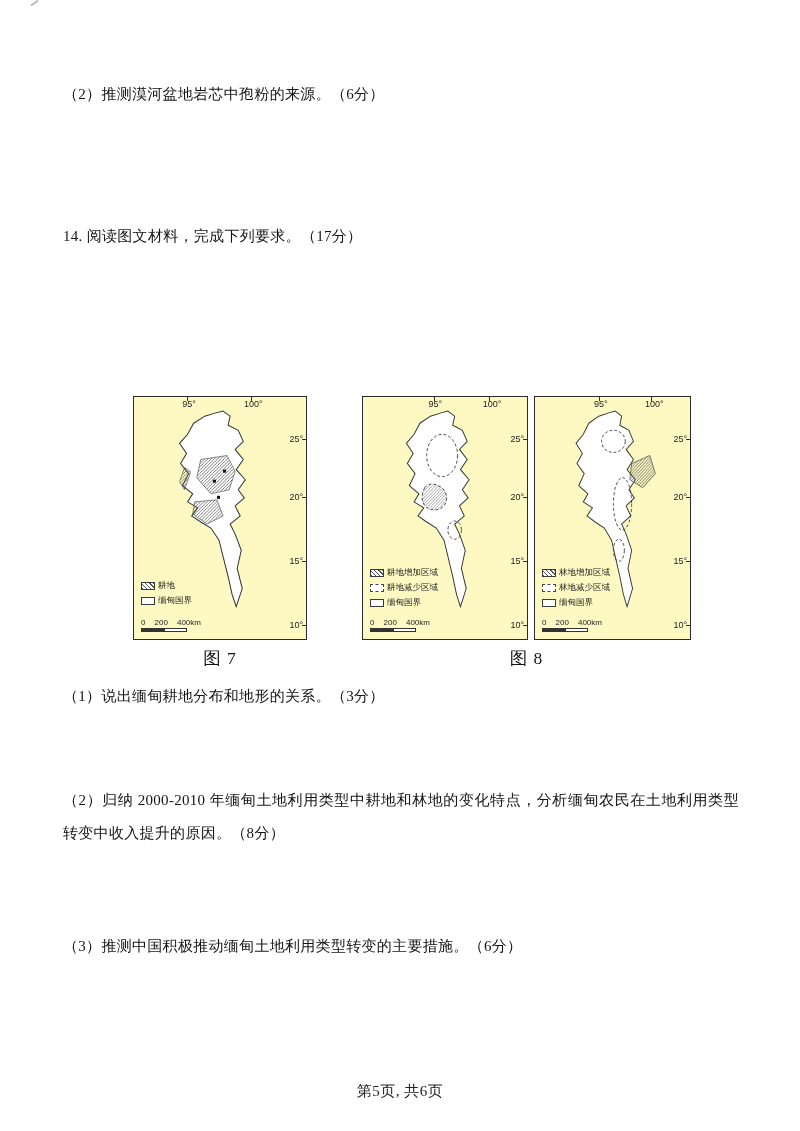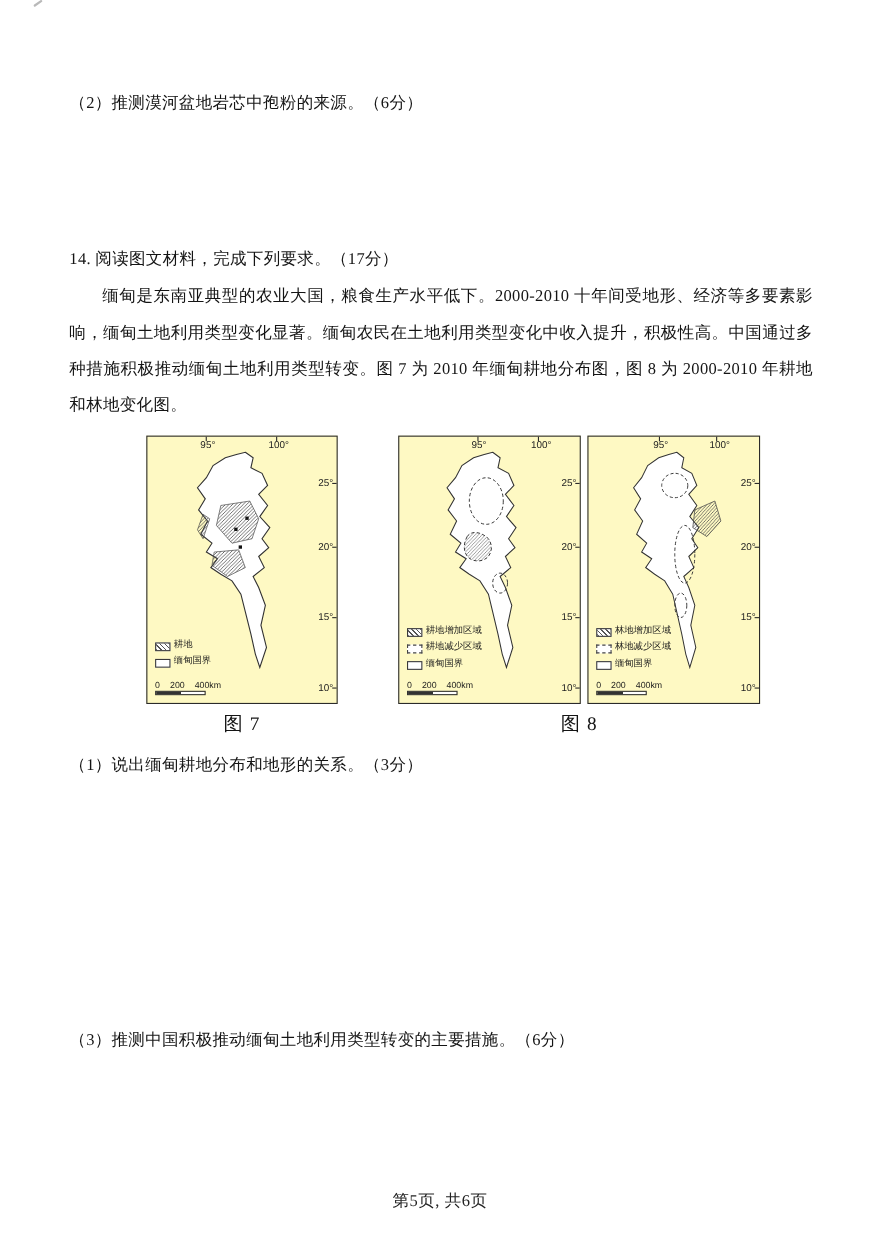--- a/index.html
+++ b/index.html
@@ -36,21 +36,21 @@
   .lon { top:3px; }
   .lat { right:3px; }
   .tick-v { position:absolute; top:0; width:1px; height:4px; background:#2b2b2b; }
   .tick-h { position:absolute; right:0; width:4px; height:1px; background:#2b2b2b; }
 
   .legend {
     position:absolute; left:7px;
     display:flex; flex-direction:column; gap:3px;
     font-family:"Liberation Sans","DejaVu Sans",sans-serif;
   }
-  .legend-item { display:flex; align-items:flex-end; gap:3px; }
+  .legend-item { display:flex; align-items:center; gap:3px; }
   .legend-label { font-size:8.5px; color:#1c1c1c; white-space:nowrap; }
   .sw { width:14px; height:8px; border:1px solid #3a3a3a; background:#fff; flex:none; }
   .sw-hatch { background-image:repeating-linear-gradient(45deg,#555 0,#555 1px,transparent 1px,transparent 3px); }
   .sw-dash { border:1px dashed #444; }
 
   .scalebar {
     position:absolute; left:7px; bottom:7px; width:60px;
     font-family:"Liberation Sans","DejaVu Sans",sans-serif;
   }
   .scale-labels { display:flex; justify-content:space-between; font-size:8px; color:#1c1c1c; margin-bottom:1px; }
@@ -78,21 +78,20 @@
 </style>
 </head>
 <body>
 
 <div class="page">
 
   <div class="artifact"></div>
 
   <p class="q" style="top:78px">（2）推测漠河盆地岩芯中孢粉的来源。（6分）</p>
   <p class="q" style="top:220px">14. 阅读图文材料，完成下列要求。（17分）</p>
-  <p class="q intro" style="top:254px">缅甸是东南亚典型的农业大国，粮食生产水平低下。2000-2010 十年间受地形、经济等多要素影响，缅甸土地利用类型变化显著。缅甸农民在土地利用类型变化中收入提升，积极性高。中国通过多种措施积极推动缅甸土地利用类型转变。图 7 为 2010 年缅甸耕地分布图，图 8 为 2000-2010 年耕地和林地变化图。</p>
 
   <div class="mapbox" id="map1">
     <svg viewBox="0 0 170 240" preserveAspectRatio="none">
       <defs>
         <pattern id="h1" patternUnits="userSpaceOnUse" width="3.2" height="3.2">
           <path d="M0,3.2 L3.2,0" stroke="#4a4a4a" stroke-width="0.7"></path>
         </pattern>
       </defs>
       <path d="M88,14 L95,19 L93,28 L103,33 L108,44 L100,52 L108,62 L101,72 L110,82 L103,92 L109,100 L100,108 L105,118 L95,126 L100,136 L106,152 L102,170 L107,190 L101,208 L97,196 L93,178 L88,158 L84,142 L76,130 L66,124 L57,118 L63,110 L53,104 L58,96 L48,88 L54,76 L46,66 L52,56 L45,46 L53,37 L59,26 L70,19 L80,16 Z" fill="#ffffff" stroke="#333" stroke-width="1"></path>
       <path d="M66,62 L92,58 L100,74 L94,92 L76,96 L62,80 Z" fill="url(#h1)" stroke="#444" stroke-width="0.6"></path>
@@ -228,17 +227,18 @@
         <span>400km</span>
       </div>
       <div class="scale-rule"></div>
     </div>
   </div>
 
   <div class="caption" id="cap7">图 7</div>
   <div class="caption" id="cap8">图 8</div>
 
   <p class="q" style="top:680px">（1）说出缅甸耕地分布和地形的关系。（3分）</p>
+  <p class="q" style="top:784px">（2）归纳 2000-2010 年缅甸土地利用类型中耕地和林地的变化特点，分析缅甸农民在土地利用类型转变中收入提升的原因。（8分）</p>
   <p class="q" style="top:930px">（3）推测中国积极推动缅甸土地利用类型转变的主要措施。（6分）</p>
 
   <div class="footer">第5页, 共6页</div>
 
 </div>
 
 </body></html>

